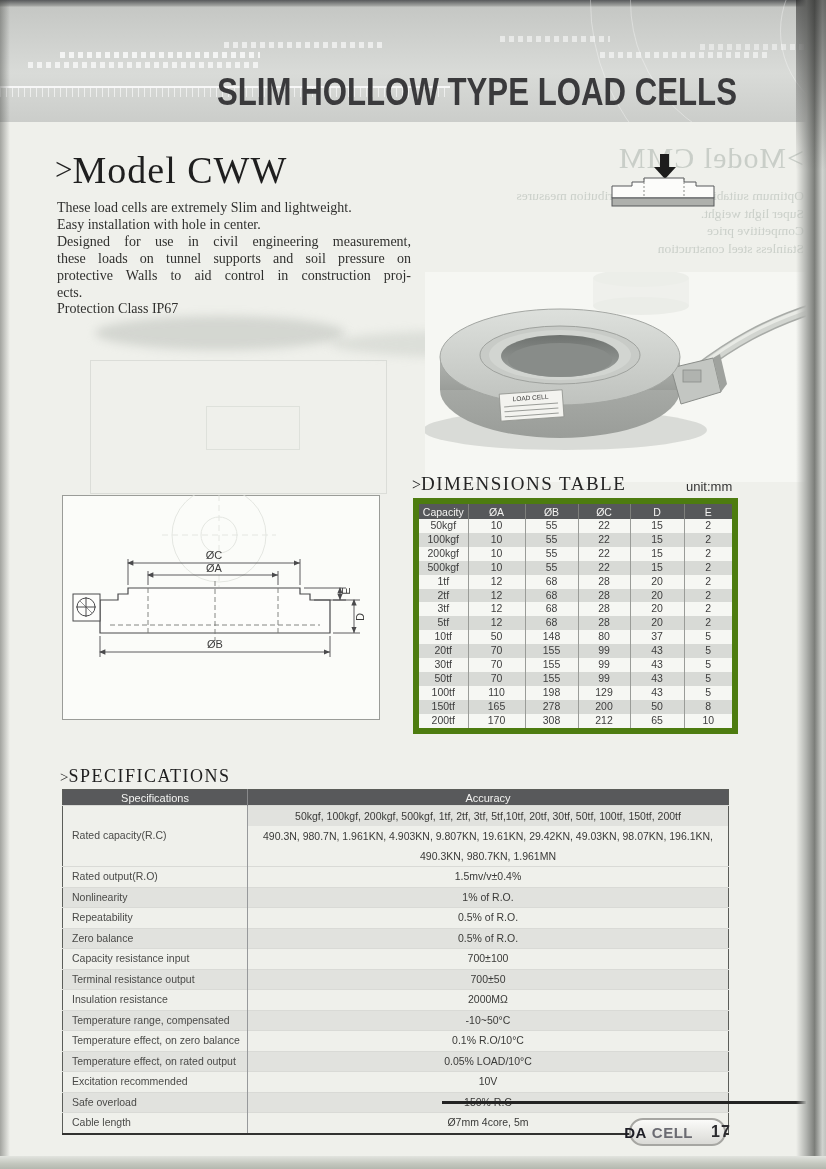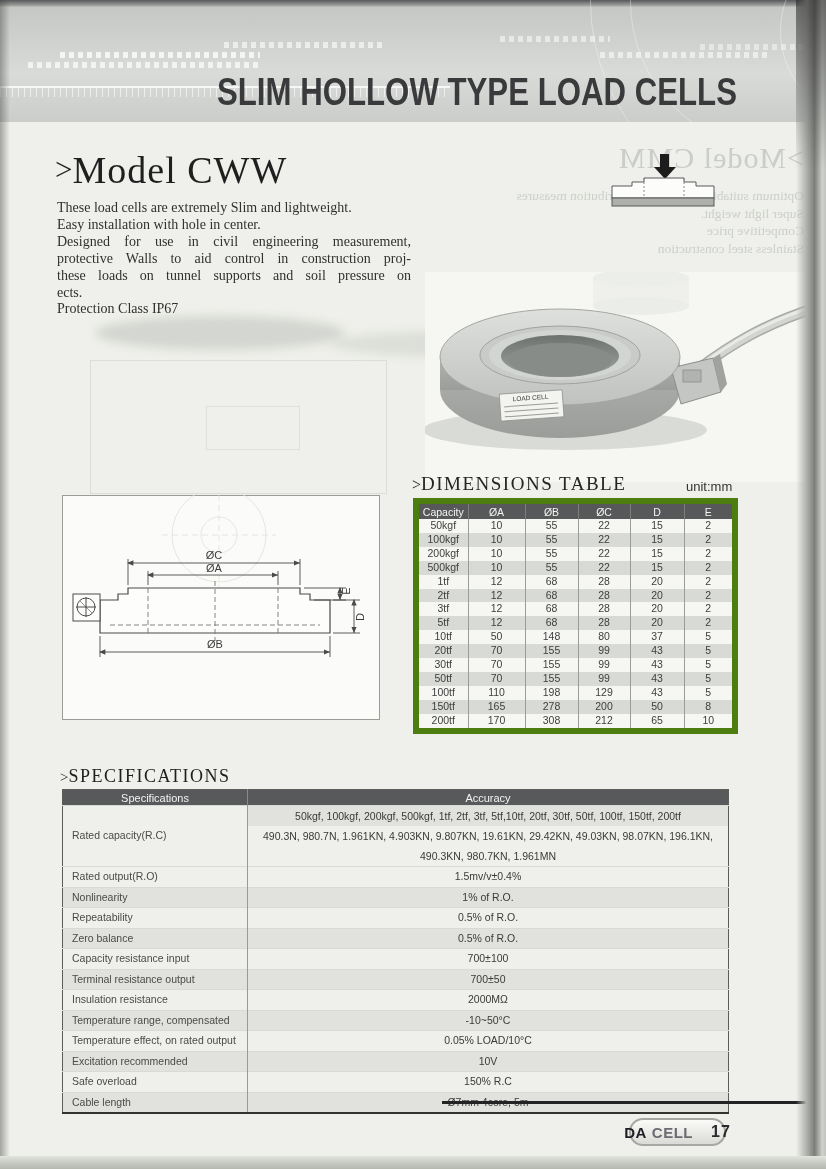--- a/index.html
+++ b/index.html
@@ -137,22 +137,22 @@
     <div class="inner"></div>
   </div>
 
   <div class="model-head">
     <span class="mk">&gt;</span><span class="tx">Model CWW</span>
   </div>
   <div class="desc">
       <div>These load cells are extremely Slim and lightweight.</div>
       <div>Easy installation with hole in center.</div>
       <div>Designed for use in civil engineering measurement,</div>
+      <div>these loads on tunnel supports and soil pressure on</div>
       <div>protective Walls to aid control in construction proj-</div>
-      <div>these loads on tunnel supports and soil pressure on</div>
       <div>ects.</div>
       <div>Protection Class IP67</div>
     </div>
 
   <svg class="mini-diagram" width="120" height="62" viewBox="0 0 120 62">
     <g>
       <rect x="58" y="2" width="9" height="13" fill="#1c1c1c"></rect>
       <polygon points="52,15 74,15 63,27 " fill="#1c1c1c"></polygon>
     </g>
     <path d="M10,34 H30 V30 H42 V26 H82 V30 H94 V34 H112 V46 H10 Z" fill="#fcfcfa" stroke="#57595b" stroke-width="1"></path>
@@ -472,20 +472,26 @@
             <div>2000MΩ</div>
           </td>
         </tr>
         <tr>
           <td class="spec-label">Temperature range, compensated</td>
           <td class="spec-value">
             <div>-10~50°C</div>
           </td>
         </tr>
         <tr>
+          <td class="spec-label">Temperature effect, on zero balance</td>
+          <td class="spec-value">
+            <div>0.1% R.O/10°C</div>
+          </td>
+        </tr>
+        <tr>
           <td class="spec-label">Temperature effect, on rated output</td>
           <td class="spec-value">
             <div>0.05% LOAD/10°C</div>
           </td>
         </tr>
         <tr>
           <td class="spec-label">Excitation recommended</td>
           <td class="spec-value">
             <div>10V</div>
           </td>

